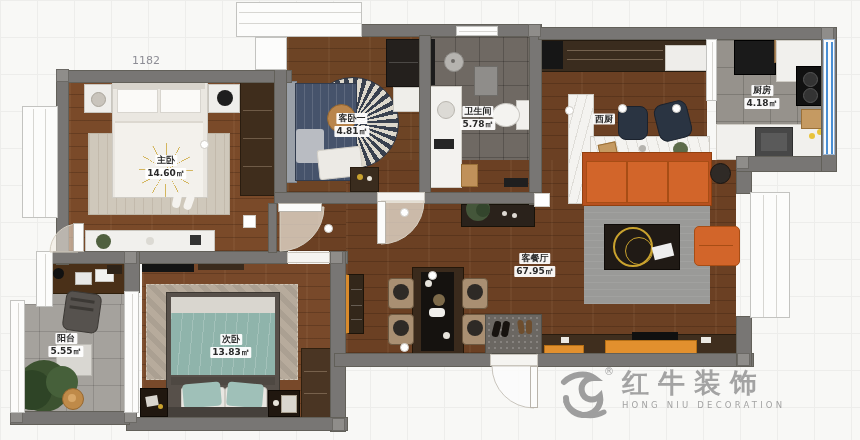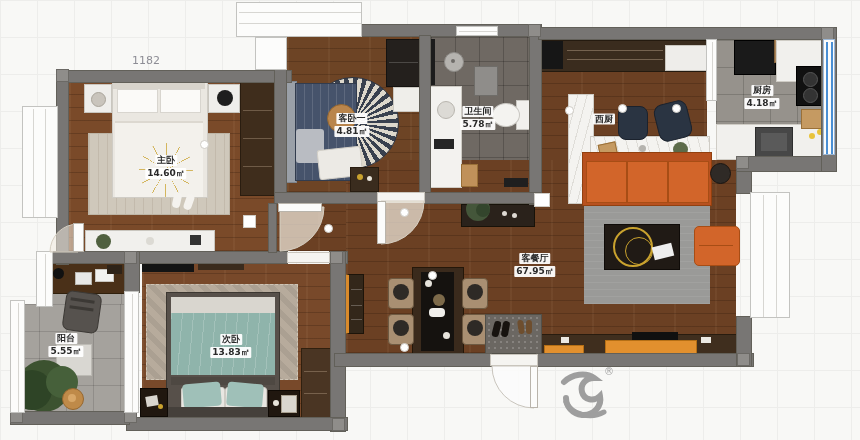--- a/index.html
+++ b/index.html
@@ -380,16 +380,22 @@
   <div class="rlabel" style="left:66px;top:345px;">
     <span class="chip">阳台</span>
     <span class="chip">5.55㎡</span>
   </div>
 
   <div id="logo">
     <svg width="58" height="56" viewBox="0 0 58 56" style="flex:none;">
       <path d="M8,14 C16,6 30,4 38,10 C30,10 24,16 26,24 C28,32 38,34 44,28 C46,38 38,48 26,47 C16,46 10,38 10,30" fill="none" stroke="#9e9e9e" stroke-width="6" stroke-linecap="round"></path>
       <path d="M10,34 C16,46 34,52 48,44" fill="none" stroke="#9e9e9e" stroke-width="5" stroke-linecap="round"></path>
     </svg>
+    <div style="display:flex;flex-direction:column;margin-left:8px;">
+      <div style="display:flex;align-items:flex-start;">
+        <span class="brand">红牛装饰</span>
+      </div>
+      <span class="sub">HONG NIU DECORATION</span>
+    </div>
     <span class="reg" style="position:absolute;left:48px;top:-2px;">®</span>
   </div>
 
 </div>
 
 </body></html>

